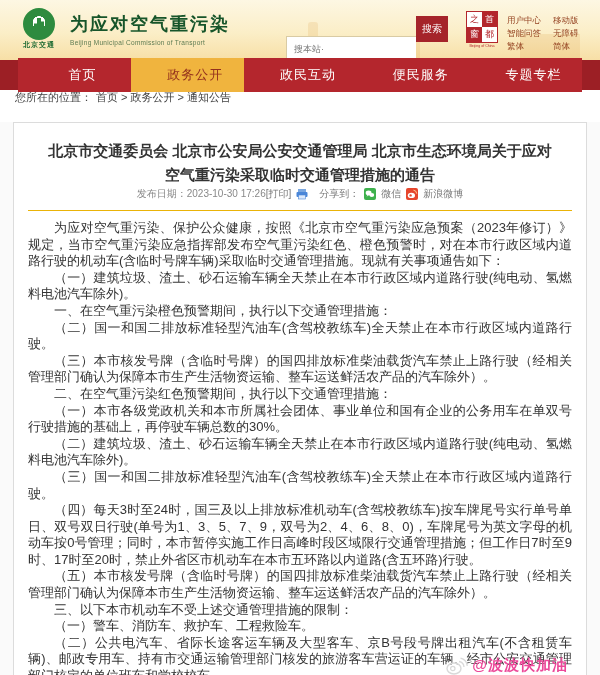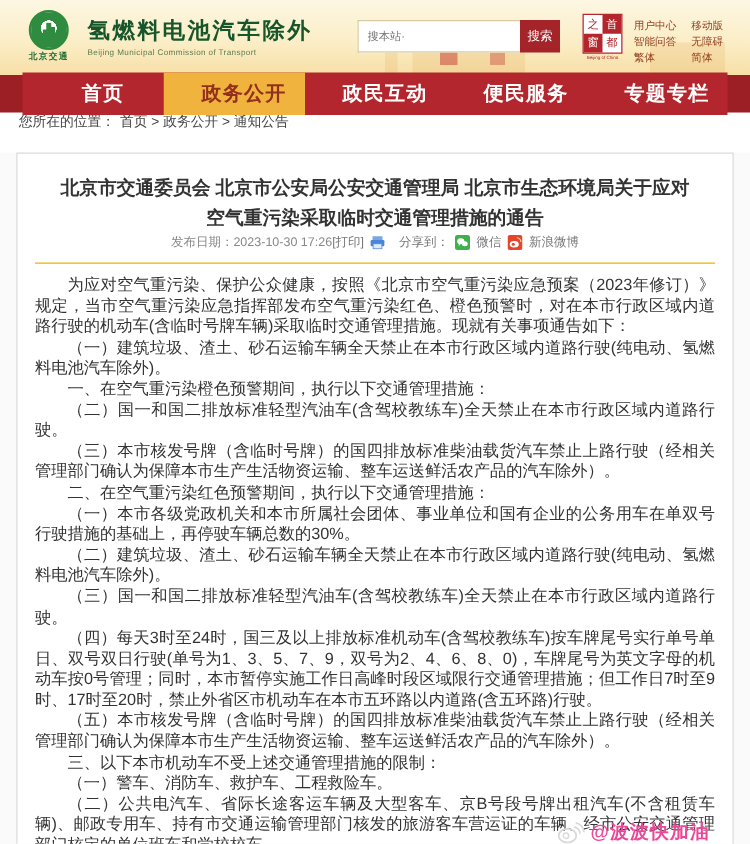--- a/index.html
+++ b/index.html
@@ -23,42 +23,42 @@
     border:2px solid #2e8b3f; position:relative; }
   .emblem::after { content:""; position:absolute; left:9px; top:8px; width:10px; height:14px;
     background:#2e8b3f; clip-path:polygon(0 100%,0 40%,30% 40%,30% 0,70% 0,70% 25%,100% 25%,100% 100%); }
   .emblem-cap { font-size:7px; color:#1f6b33; font-weight:bold; letter-spacing:1px; }
   .brand-text { margin-left:8px; padding-top:4px; }
   .site-title { font-size:18px; font-weight:bold; color:#17552a; letter-spacing:2px; }
   .site-sub { font-size:6.5px; color:#5d7b52; margin-top:3px; letter-spacing:.3px; }
 
   .search { position:absolute; left:286px; top:16px; display:flex; }
   .search input { width:130px; height:26px; border:1px solid #d9cba4; border-right:none;
-    font-size:9px; color:#999; padding:0 7px; outline:none; background:#fff; }
+    font-size:9px; color:#999; padding:0 7px; outline:none; background:#fff;margin-top:20px; }
   .search button { width:32px; height:26px; background:#a5242a; color:#fff; border:none;
     font-size:10px; cursor:pointer; }
 
   .seal { position:absolute; left:464px; top:11px; width:36px; text-align:center; }
   .seal-grid { width:32px; height:32px; margin:0 auto; border:1px solid #b3262c;
     display:grid; grid-template-columns:1fr 1fr; grid-template-rows:1fr 1fr; background:#fff; }
   .seal-grid span { font-size:9px; line-height:15px; color:#b3262c; }
   .seal-grid span:nth-child(2), .seal-grid span:nth-child(3) { background:#b3262c; color:#fff; }
   .seal-cap { font-size:4px; color:#b3262c; transform:scale(.9); }
 
   .quick { position:absolute; top:14px; font-size:8.5px; line-height:13px; color:#93401f; }
   .quick.c1 { left:507px; }
   .quick.c2 { left:553px; }
   .quick div { cursor:pointer; }
 
   
   .nav { position:relative; height:30px; background:#9c1f25; }
   .nav-inner { position:absolute; left:18px; right:18px; top:-2px; bottom:-2px;
     background:#b4262d; display:flex; }
   .nav-tab { flex:1; display:flex; align-items:center; justify-content:center;
-    color:#fff; font-size:16px; font-weight:bold; letter-spacing:1px; cursor:pointer;padding-left:16px; }
+    color:#fff; font-size:13px; font-weight:normal; letter-spacing:1px; cursor:pointer;padding-left:16px; }
   .nav-tab.active { background:#f0b43e; color:#93301d; }
 
   
   .crumbbar { height:32px; background:#fff; display:flex; align-items:flex-start;
     padding-left:15px; font-size:11px; color:#444; }
   .crumbbar .path { margin-left:4px; cursor:pointer; }
 
   
   .box { position:relative; margin:0 13px; background:#fff; border:1px solid #dcdcdc;
     height:560px; padding:0 14px; }
@@ -87,21 +87,21 @@
   <div class="deco b2"></div>
   <div class="deco red1"></div>
   <div class="deco red2"></div>
 
   <div class="brand">
     <div class="emblem-wrap">
       <div class="emblem"></div>
       <div class="emblem-cap">北京交通</div>
     </div>
     <div class="brand-text">
-      <div class="site-title">氢燃料电池汽车除外</div>
+      <div class="site-title">为应对空气重污染</div>
       <div class="site-sub">Beijing Municipal Commission of Transport</div>
     </div>
   </div>
 
   <div class="search">
     <input placeholder="搜本站·" style="">
     <button>搜索</button>
   </div>
 
   <div class="seal">

